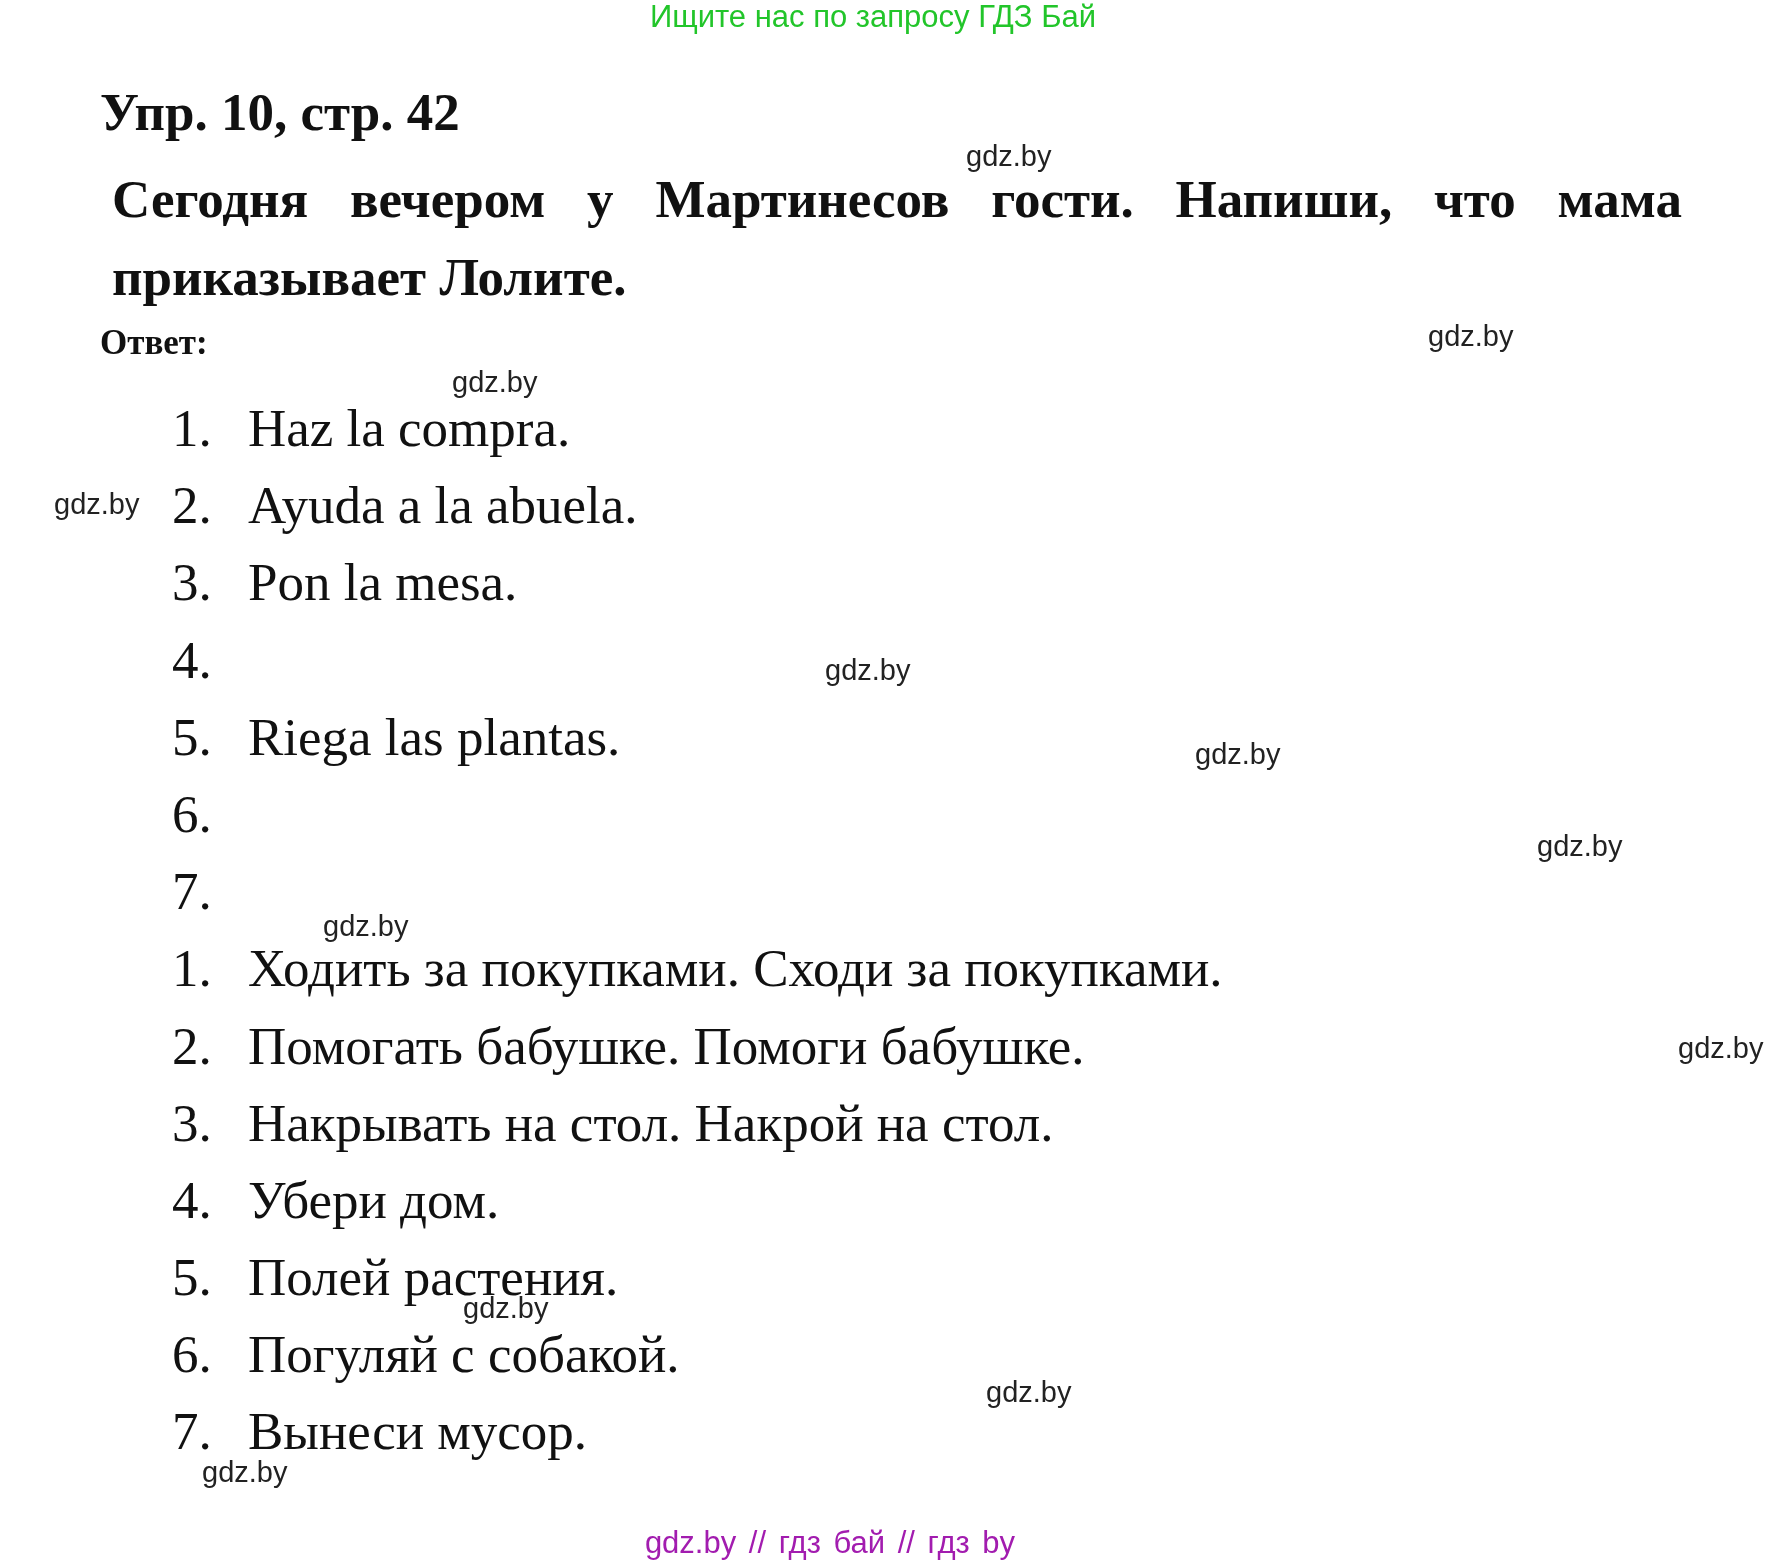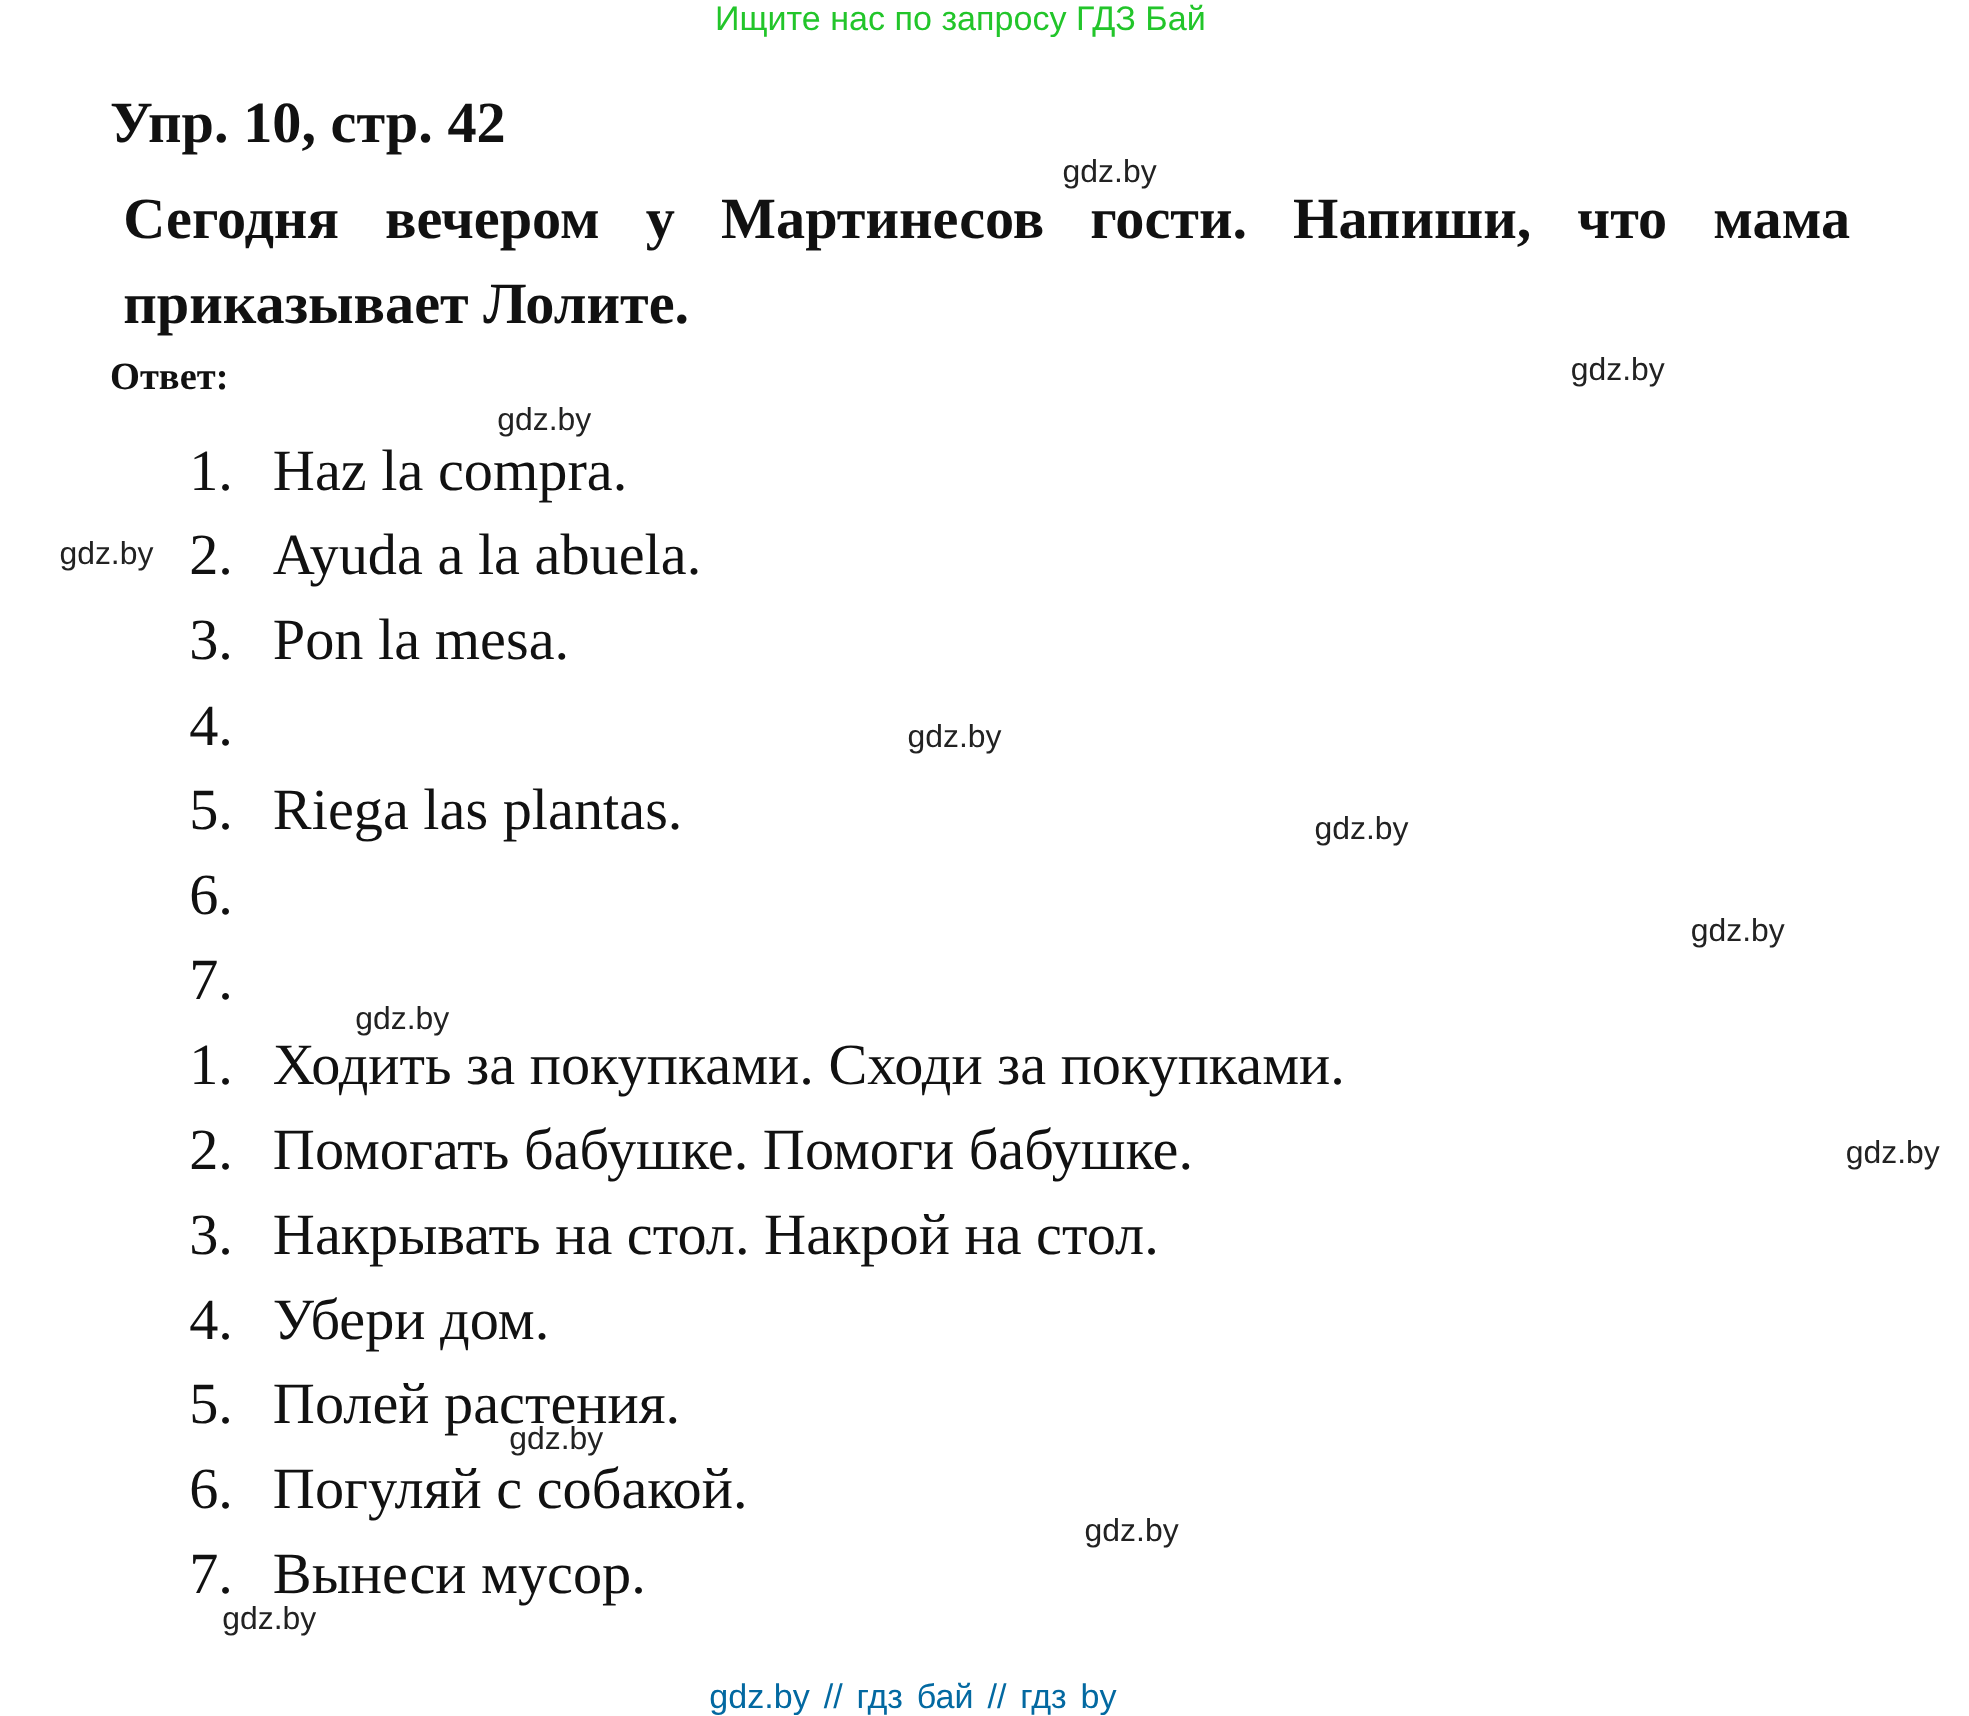--- a/index.html
+++ b/index.html
@@ -30,21 +30,21 @@
     font-family: "Liberation Serif", serif; color: #111; font-size: 53px;
   }
   .list li { height: 77.2px; line-height: 77px; white-space: nowrap; display: flex; }
   .num { width: 76px; display: inline-block; }
   .watermark {
     position: absolute; font-family: "Liberation Sans", sans-serif; font-size: 29px;
     color: #222; white-space: nowrap; line-height: 32px;
   }
   .footer {
     position: absolute; left: 0; top: 1526px; width: 1660px; text-align: center;
-    font-family: "Liberation Sans", sans-serif; font-size: 31px; color: #0369a1;
+    font-family: "Liberation Sans", sans-serif; font-size: 31px; color: #a21caf;
     line-height: 34px; word-spacing: 4px;
   }
 </style>
 </head>
 <body>
 
 <div class="banner">Ищите нас по запросу ГДЗ Бай</div>
 
 <div class="title" style="top:82px;text-align:right;">Упр. 10, стр. 42</div>
 

